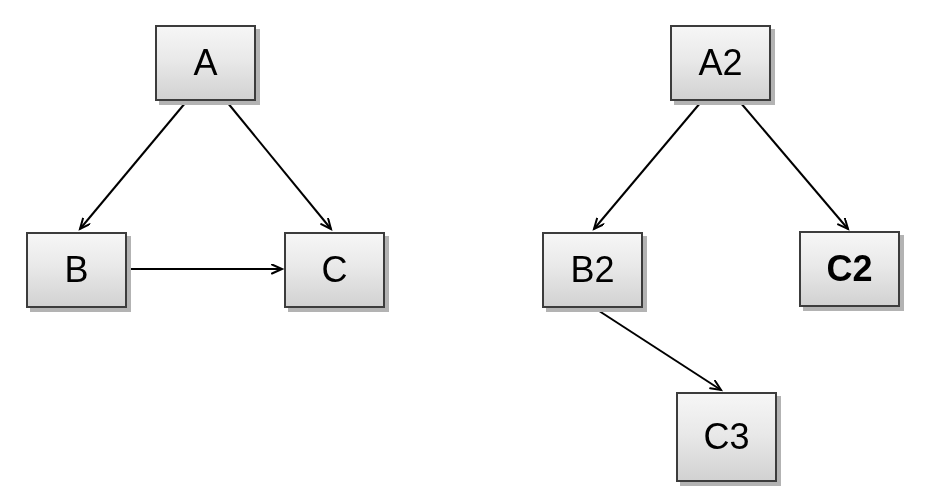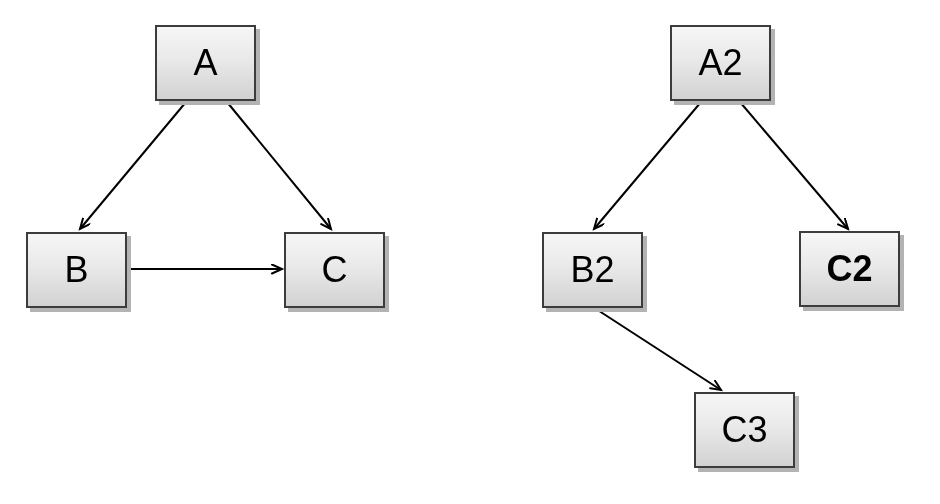--- a/index.html
+++ b/index.html
@@ -61,15 +61,15 @@
     <line x1="593" y1="307" x2="721" y2="390" stroke="#000000" stroke-width="2" marker-end="url(#arrowhead)"></line>
   </svg>
 
   <div class="node" style="left:155px; top:25px;">A</div>
   <div class="node" style="left:26px; top:232px;">B</div>
   <div class="node" style="left:284px; top:232px;">C</div>
 
   <div class="node" style="left:670px; top:25px;">A2</div>
   <div class="node" style="left:542px; top:232px;text-align:center;">B2</div>
   <div class="node" style="left:799px; top:231px;font-weight:bold;">C2</div>
-  <div class="node" style="left:694px; top:392px; height:76px;">C3</div>
+  <div class="node" style="left:676px; top:392px; height:90px;">C3</div>
 
 </div>
 
 </body></html>

